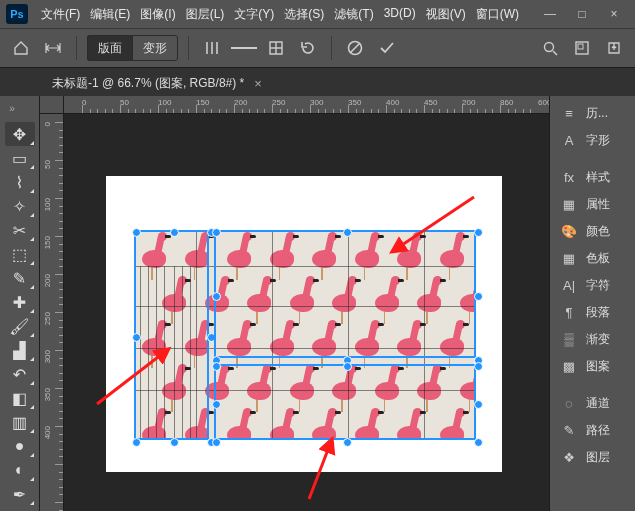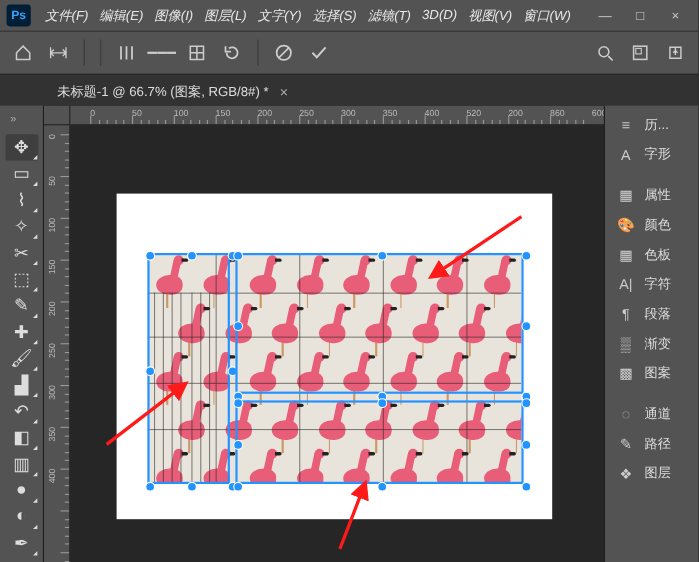--- a/index.html
+++ b/index.html
@@ -51,21 +51,21 @@
   .rightpanel { width:86px; background:#535353; border-left:1px solid #1d1d1d; display:flex; flex-direction:column; padding-top:4px;}
   .rp-item { height:27px; display:flex; align-items:center; gap:8px; padding-left:10px; font-size:12px; color:#ddd; cursor:default;}
   .rp-item .ico { width:18px; display:flex; justify-content:center; color:#ccc; font-size:13px;}
   .rp-sep { height:10px; }
 </style>
 </head>
 <body>
 
 <div class="menubar">
   <div class="ps-logo">Ps</div>
-  <div id="menu-host" style="display:flex;font-style:italic;">
+  <div id="menu-host" style="display:flex;">
   <div class="menu-item">文件(F)</div>
       <div class="menu-item">编辑(E)</div>
       <div class="menu-item">图像(I)</div>
       <div class="menu-item">图层(L)</div>
       <div class="menu-item">文字(Y)</div>
       <div class="menu-item">选择(S)</div>
       <div class="menu-item">滤镜(T)</div>
       <div class="menu-item">3D(D)</div>
       <div class="menu-item">视图(V)</div>
       <div class="menu-item">窗口(W)</div>
@@ -82,20 +82,24 @@
     <svg width="16" height="16" viewBox="0 0 16 16">
         <path d="M2 8 L8 2 L14 8 V14 H2 Z" fill="none" stroke="#ccc" stroke-width="1.4"></path>
       </svg>
   </div>
   <div class="opt-icon">
     <svg width="20" height="16" viewBox="0 0 20 16">
         <path d="M3 3v10M17 3v10M3 8h14M6 5l-3 3 3 3M14 5l3 3-3 3" fill="none" stroke="#ccc" stroke-width="1.2"></path>
       </svg>
   </div>
   <div class="opt-sep"></div>
+  <div style="display:flex;">
+    <div class="opt-tab left active">版面</div>
+    <div class="opt-tab right">变形</div>
+  </div>
   <div class="opt-sep"></div>
   <div class="opt-icon">
     <svg width="16" height="16">
         <path d="M3 2v12M8 2v12M13 2v12" stroke="#ccc" stroke-width="1.6"></path>
       </svg>
   </div>
   <div class="opt-icon hamb">
       <span></span>
       <span></span>
       <span></span>
@@ -227,21 +231,21 @@
     <div class="ruler-h" id="ruler-h">
         <span style="left: 18px;">0</span>
         <span style="left: 56px;">50</span>
         <span style="left: 94px;">100</span>
         <span style="left: 132px;">150</span>
         <span style="left: 170px;">200</span>
         <span style="left: 208px;">250</span>
         <span style="left: 246px;">300</span>
         <span style="left: 284px;">350</span>
         <span style="left: 322px;">400</span>
-        <span style="left: 360px;">520</span>
+        <span style="left: 360px;">450</span>
         <span style="left: 398px;">200</span>
         <span style="left: 436px;">860</span>
         <span style="left: 474px;">600</span>
         <div style="position: absolute; bottom: 0px; width: 1px; height: 8px; background: rgb(153, 153, 153); left: 18px;"></div>
         <div style="position: absolute; bottom: 0px; width: 1px; height: 4px; background: rgb(153, 153, 153); left: 25.6px;"></div>
         <div style="position: absolute; bottom: 0px; width: 1px; height: 4px; background: rgb(153, 153, 153); left: 33.2px;"></div>
         <div style="position: absolute; bottom: 0px; width: 1px; height: 4px; background: rgb(153, 153, 153); left: 40.8px;"></div>
         <div style="position: absolute; bottom: 0px; width: 1px; height: 4px; background: rgb(153, 153, 153); left: 48.4px;"></div>
         <div style="position: absolute; bottom: 0px; width: 1px; height: 8px; background: rgb(153, 153, 153); left: 56px;"></div>
         <div style="position: absolute; bottom: 0px; width: 1px; height: 4px; background: rgb(153, 153, 153); left: 63.6px;"></div>
@@ -693,20 +697,24 @@
         <div class="rp-item">
           <span class="ico">≡</span>
           <span>历...</span>
         </div>
         <div class="rp-item">
           <span class="ico">A</span>
           <span>字形</span>
         </div>
         <div class="rp-sep"></div>
         <div class="rp-item">
+          <span class="ico">fx</span>
+          <span>样式</span>
+        </div>
+        <div class="rp-item">
           <span class="ico">▦</span>
           <span>属性</span>
         </div>
         <div class="rp-item">
           <span class="ico">🎨</span>
           <span>颜色</span>
         </div>
         <div class="rp-item">
           <span class="ico">▦</span>
           <span>色板</span>

